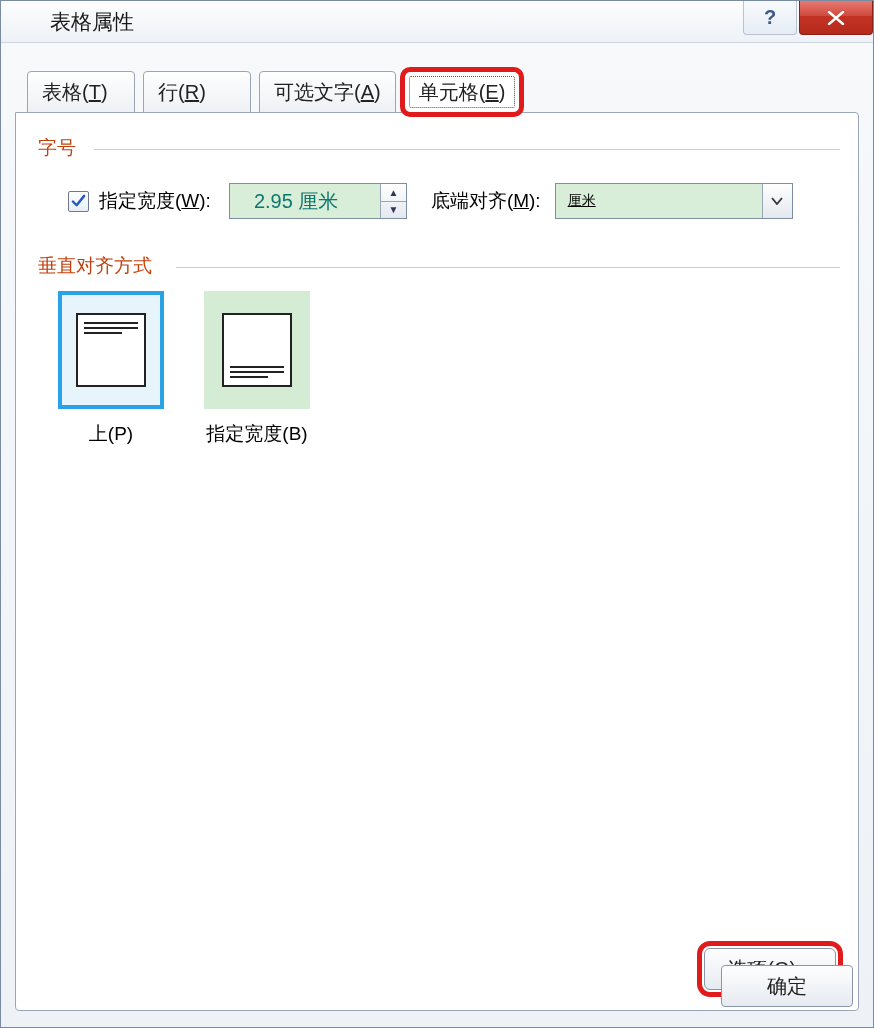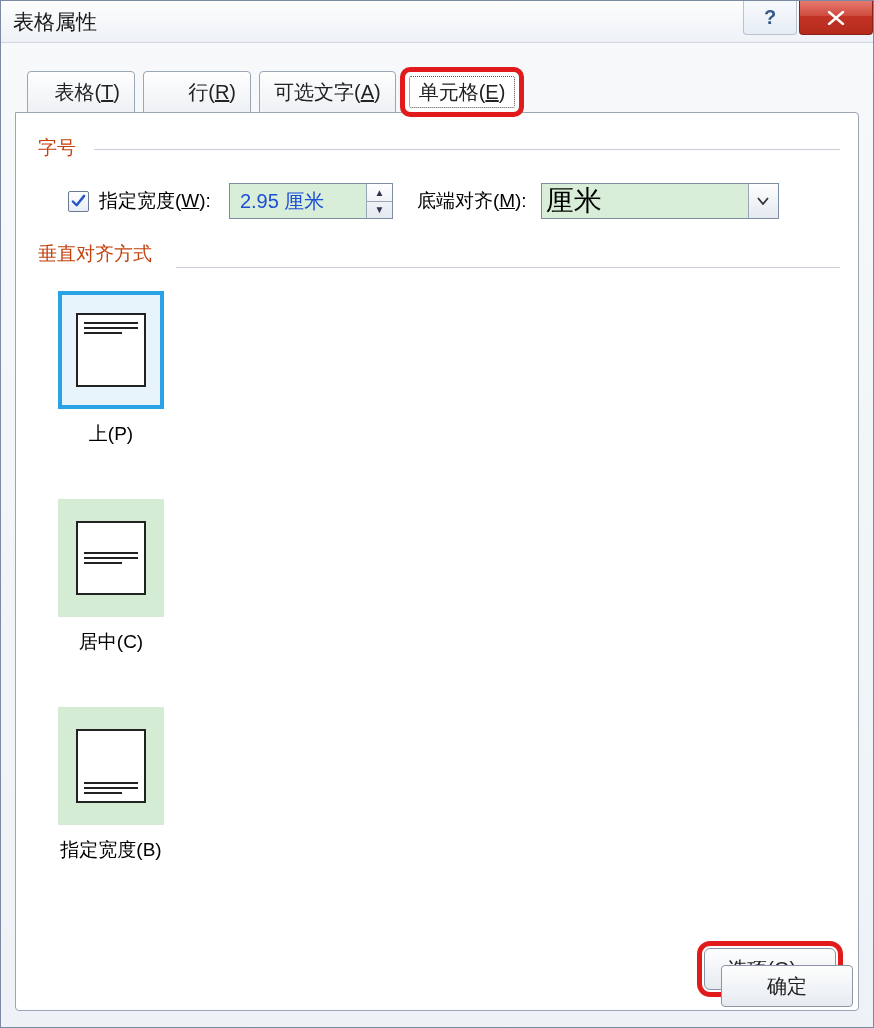--- a/index.html
+++ b/index.html
@@ -25,20 +25,21 @@
     background: linear-gradient(#fdfdfd, #eef2f7);
     display: flex;
     align-items: center;
     padding: 0 0 0 12px;
     border-bottom: 1px solid #cfd6df;
     position: relative;
   }
   .titlebar .title {
     font-size: 21px;
     color: #1a1a1a;
+    margin-left: 37px;
   }
   .titlebar .controls {
     position: absolute;
     right: 0;
     top: 0;
     display: flex;
     height: 36px;
   }
   .help-btn {
     width: 54px;
@@ -72,21 +73,21 @@
     padding: 16px 12px 0 12px;
     position:relative;
     z-index:2;
   }
   .tab {
     min-width: 108px;
     height: 42px;
     background: linear-gradient(#fefefe,#eef1f5);
     border: 1px solid #9aa6b6;
     border-radius: 4px 4px 0 0;
-    display:flex;align-items:center;justify-content:flex-end;
+    display:flex;align-items:center;justify-content:flex-start;
     padding: 0 14px;
     font-size:20px;
     color:#222;
     position:relative;
   }
   .tab.active {
     background:#fff;
     border-bottom: 1px solid #fff;
   }
   .tab.highlight-red {
@@ -129,50 +130,50 @@
   .checkbox svg{width:15px;height:15px;}
   .label .u { text-decoration: underline; }
   .spinner {
     display:flex;align-items:stretch;
     border:1px solid #7d8da2;
     height:36px;
     background:#d8eed8;
   }
   .spinner input{
     border:none;background:#d8eed8;outline:none;
-    width:136px;padding:0 10px;font-size:20px;color:#1d4ed8;
+    width:150px;padding:0 24px;font-size:20px;color:#0f766e;
     font-family:inherit;
   }
   .spinner .spins{
     width:26px;border-left:1px solid #9aa6b6;
     display:flex;flex-direction:column;
     background:linear-gradient(#fefefe,#e3e9f0);
   }
   .spinner .spins div{
     flex:1;display:flex;align-items:center;justify-content:center;
     font-size:10px;color:#335;
   }
   .spinner .spins div:first-child{border-bottom:1px solid #9aa6b6;}
   .dropdown {
     display:flex;align-items:stretch;
     border:1px solid #7d8da2;
     height:36px;
     background:#d8eed8;
     width:238px;
   }
   .dropdown .dval{
-    flex:1;padding:0 4px;display:flex;align-items:center;font-size:28px;
+    flex:1;padding:0 12px;display:flex;align-items:center;font-size:14px;text-decoration:underline;
   }
   .dropdown .darrow{
     width:30px;border-left:1px solid #9aa6b6;
     background:linear-gradient(#fefefe,#e3e9f0);
     display:flex;align-items:center;justify-content:center;
   }
   .align-opts {
-    position:absolute;display:flex;gap:52px;flex-direction:column;
+    position:absolute;display:flex;gap:40px;
   }
   .align-item{
     display:flex;flex-direction:column;align-items:center;gap:12px;
   }
   .align-box{
     width:106px;height:118px;
     background:#d4ecd4;
     display:flex;align-items:center;justify-content:center;
     border:1px solid #d4ecd4;
   }
@@ -270,55 +271,41 @@
         <div class="dropdown">
           <div class="dval">厘米</div>
           <div class="darrow">
             <svg width="12" height="8" viewBox="0 0 12 8">
                 <path d="M1 1 L6 7 L11 1" fill="none" stroke="#333" stroke-width="1.8"></path>
               </svg>
           </div>
         </div>
       </div>
 
-      <div class="group-label" style="left:22px;top:128px;">垂直对齐方式</div>
+      <div class="group-label" style="left:22px;top:140px;">垂直对齐方式</div>
       <div class="hr" style="left:160px;right:18px;top:154px;"></div>
 
       <div class="align-opts" style="left:42px;top:178px;">
         <div class="align-item">
           <div class="align-box selected">
             <div class="align-inner">
               <div class="align-lines" style="top:4px;">
                   <div class="l"></div>
                   <div class="l"></div>
                   <div class="l"></div>
                 </div>
             </div>
           </div>
           <div>
             <span>上(</span><span class="u">P</span><span>)</span>
           </div>
         </div>
         <div class="align-item">
           <div class="align-box">
             <div class="align-inner">
-              <div class="align-lines" style="top:26px;">
-                  <div class="l"></div>
-                  <div class="l"></div>
-                  <div class="l"></div>
-                </div>
-            </div>
-          </div>
-          <div>
-            <span>居中(</span><span class="u">C</span><span>)</span>
-          </div>
-        </div>
-        <div class="align-item">
-          <div class="align-box">
-            <div class="align-inner">
               <div class="align-lines" style="bottom:4px;">
                   <div class="l"></div>
                   <div class="l"></div>
                   <div class="l"></div>
                 </div>
             </div>
           </div>
           <div>
             <span>指定宽度(</span><span class="u">B</span><span>)</span>
           </div>

